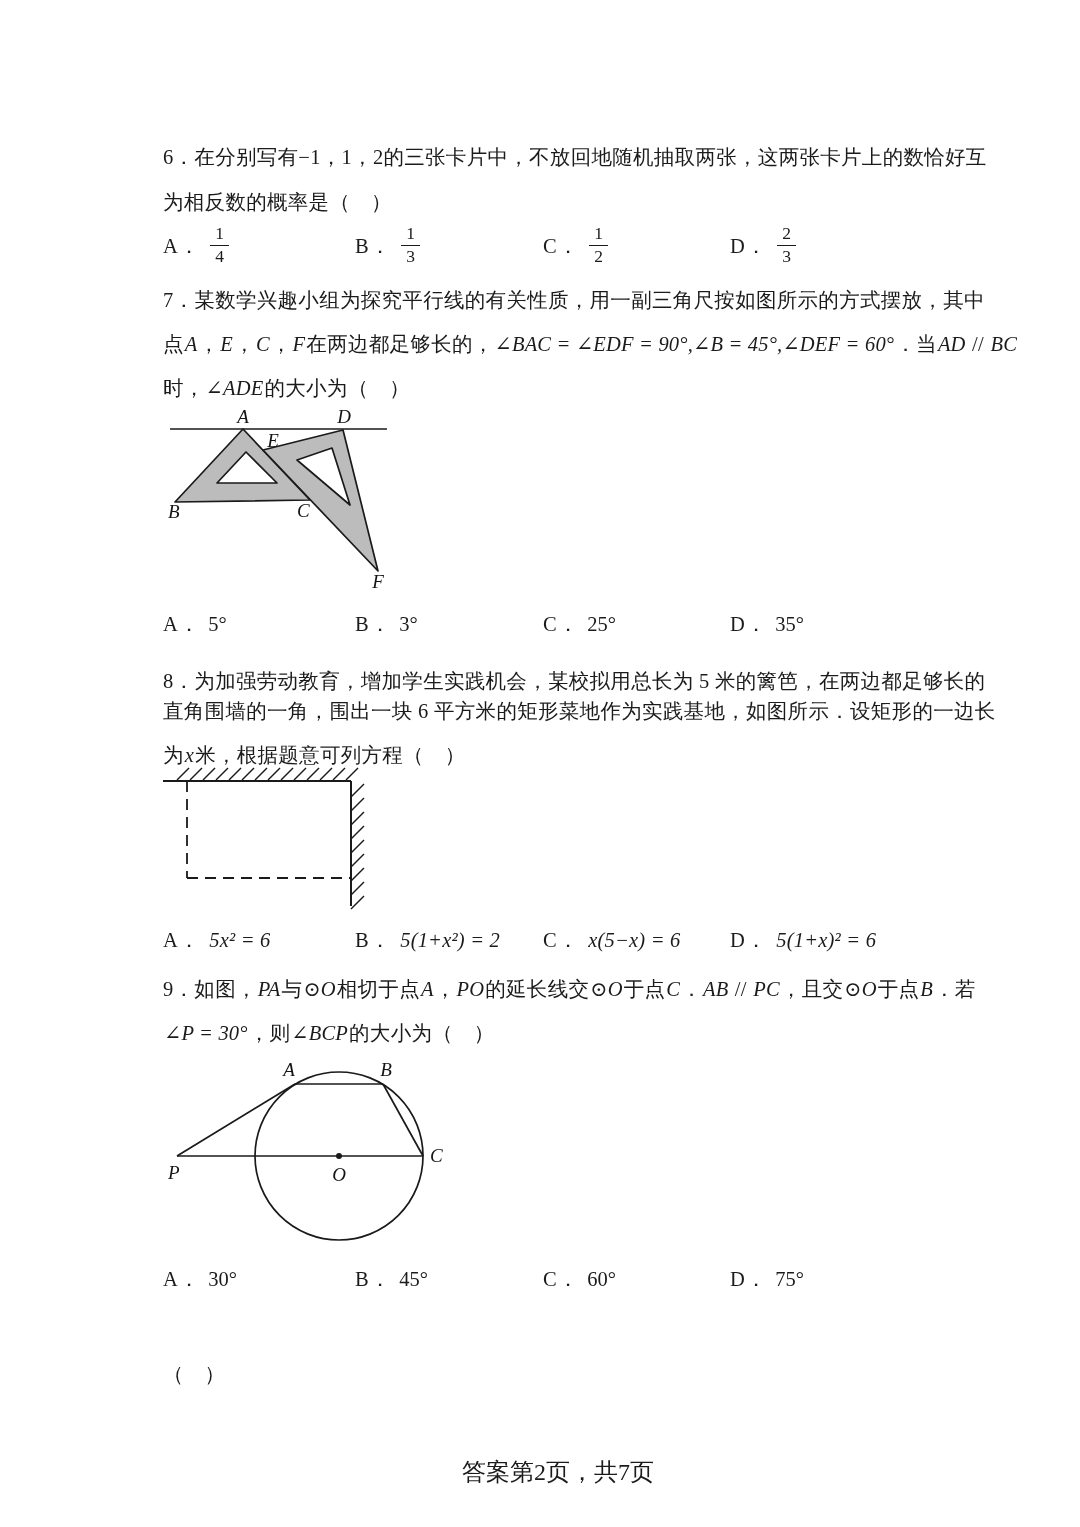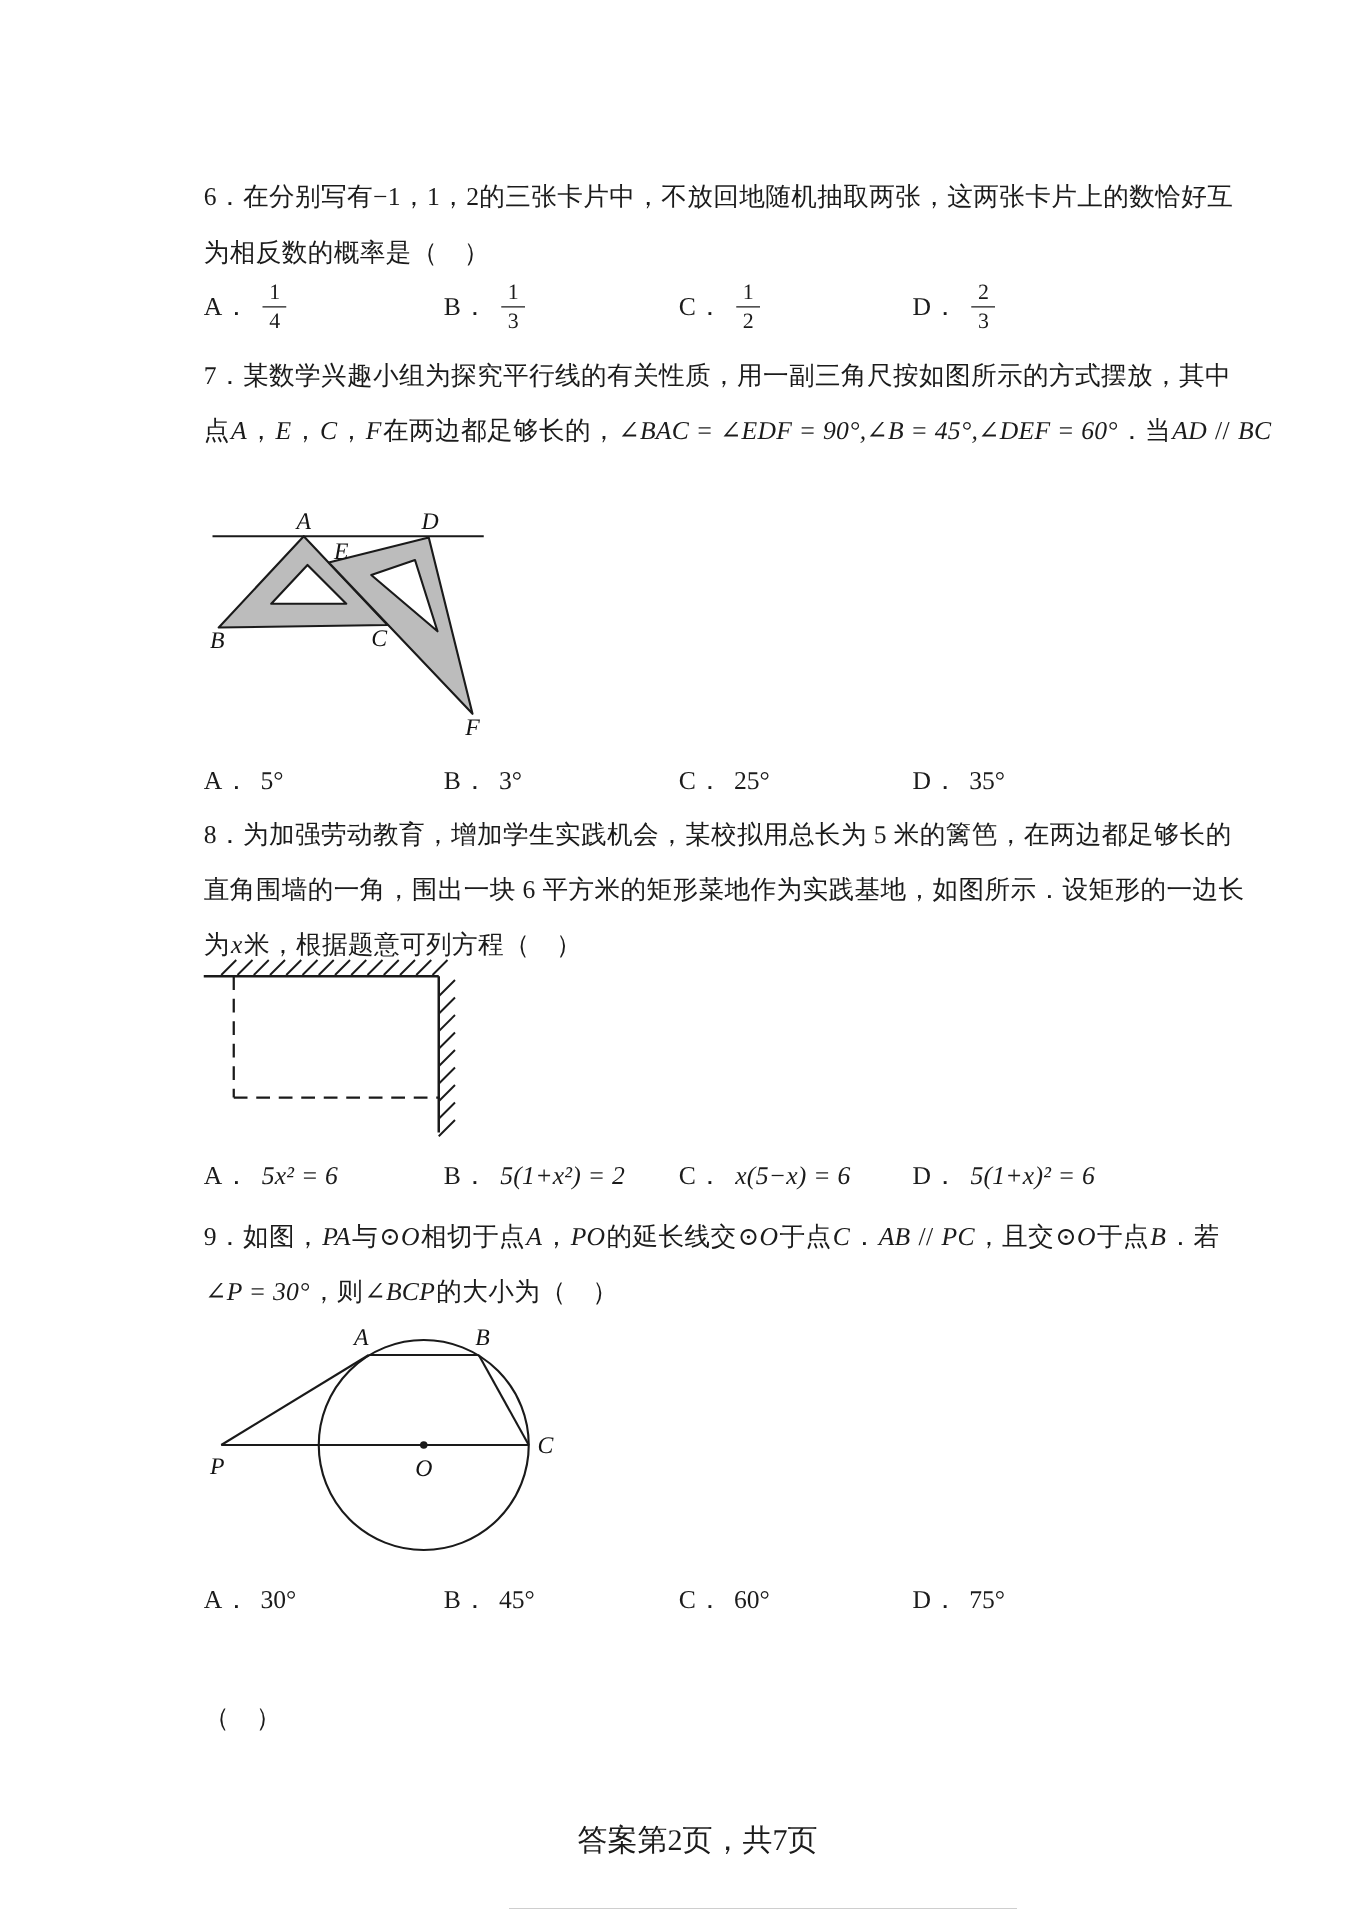--- a/index.html
+++ b/index.html
@@ -79,20 +79,21 @@
   <div class="line" style="top:188px">为相反数的概率是（　）</div>
   <div class="optrow tall" style="top:222px">
     <span class="opt c1"><span class="opt-label">A．</span><span class="frac"><span class="num">1</span><span class="den">4</span></span></span>
     <span class="opt c2"><span class="opt-label">B．</span><span class="frac"><span class="num">1</span><span class="den">3</span></span></span>
     <span class="opt c3"><span class="opt-label">C．</span><span class="frac"><span class="num">1</span><span class="den">2</span></span></span>
     <span class="opt c4"><span class="opt-label">D．</span><span class="frac"><span class="num">2</span><span class="den">3</span></span></span>
   </div>
 
   <div class="line" style="top:286px">7．某数学兴趣小组为探究平行线的有关性质，用一副三角尺按如图所示的方式摆放，其中</div>
   <div class="line" style="top:330px"><span>点</span><span class="math">A</span><span>，</span><span class="math">E</span><span>，</span><span class="math">C</span><span>，</span><span class="math">F</span><span>在两边都足够长的，</span><span class="math">∠BAC = ∠EDF = 90°,∠B = 45°,∠DEF = 60°</span><span>．当</span><span class="math">AD</span><span> // </span><span class="math">BC</span></div>
+  <div class="line" style="top:374px"><span>时，</span><span class="math">∠ADE</span><span>的大小为（　）</span></div>
 
   <div class="fig" style="left:160px;top:402px">
     <svg width="250" height="195" viewBox="0 0 250 195">
       <line x1="10" y1="27" x2="227" y2="27" stroke="#1a1a1a" stroke-width="1.7"></line>
       <path d="M83 27 L15 100 L150 98 Z M86 50 L57 81 L117 81 Z" fill="#bcbcbc" fill-rule="evenodd" stroke="#1a1a1a" stroke-width="1.7" stroke-linejoin="round"></path>
       <path d="M183 28 L103 48 L218 169 Z M172 46 L137 58 L190 103 Z" fill="#bcbcbc" fill-rule="evenodd" stroke="#1a1a1a" stroke-width="1.7" stroke-linejoin="round"></path>
       <text class="figtext" x="83" y="21" text-anchor="middle">A</text>
       <text class="figtext" x="184" y="21" text-anchor="middle">D</text>
       <text class="figtext" x="113" y="45" text-anchor="middle">E</text>
       <text class="figtext" x="8" y="116">B</text>
@@ -101,21 +102,21 @@
     </svg>
   </div>
 
   <div class="optrow" style="top:610px">
     <span class="opt c1"><span class="opt-label">A．</span><span class="opt-val">5°</span></span>
     <span class="opt c2"><span class="opt-label">B．</span><span class="opt-val">3°</span></span>
     <span class="opt c3"><span class="opt-label">C．</span><span class="opt-val">25°</span></span>
     <span class="opt c4"><span class="opt-label">D．</span><span class="opt-val">35°</span></span>
   </div>
 
-  <div class="line" style="top:653px">8．为加强劳动教育，增加学生实践机会，某校拟用总长为 5 米的篱笆，在两边都足够长的</div>
+  <div class="line" style="top:667px">8．为加强劳动教育，增加学生实践机会，某校拟用总长为 5 米的篱笆，在两边都足够长的</div>
   <div class="line" style="top:697px">直角围墙的一角，围出一块 6 平方米的矩形菜地作为实践基地，如图所示．设矩形的一边长</div>
   <div class="line" style="top:741px"><span>为</span><span class="math">x</span><span>米，根据题意可列方程（　）</span></div>
 
   <div class="fig" style="left:155px;top:766px">
     <svg width="230" height="150" viewBox="0 0 230 150">
       <g stroke="#1a1a1a" stroke-width="1.5">
         <line x1="22" y1="14" x2="34" y2="2"></line>
           <line x1="35" y1="14" x2="47" y2="2"></line>
         <line x1="48" y1="14" x2="60" y2="2"></line>
           <line x1="61" y1="14" x2="73" y2="2"></line>

